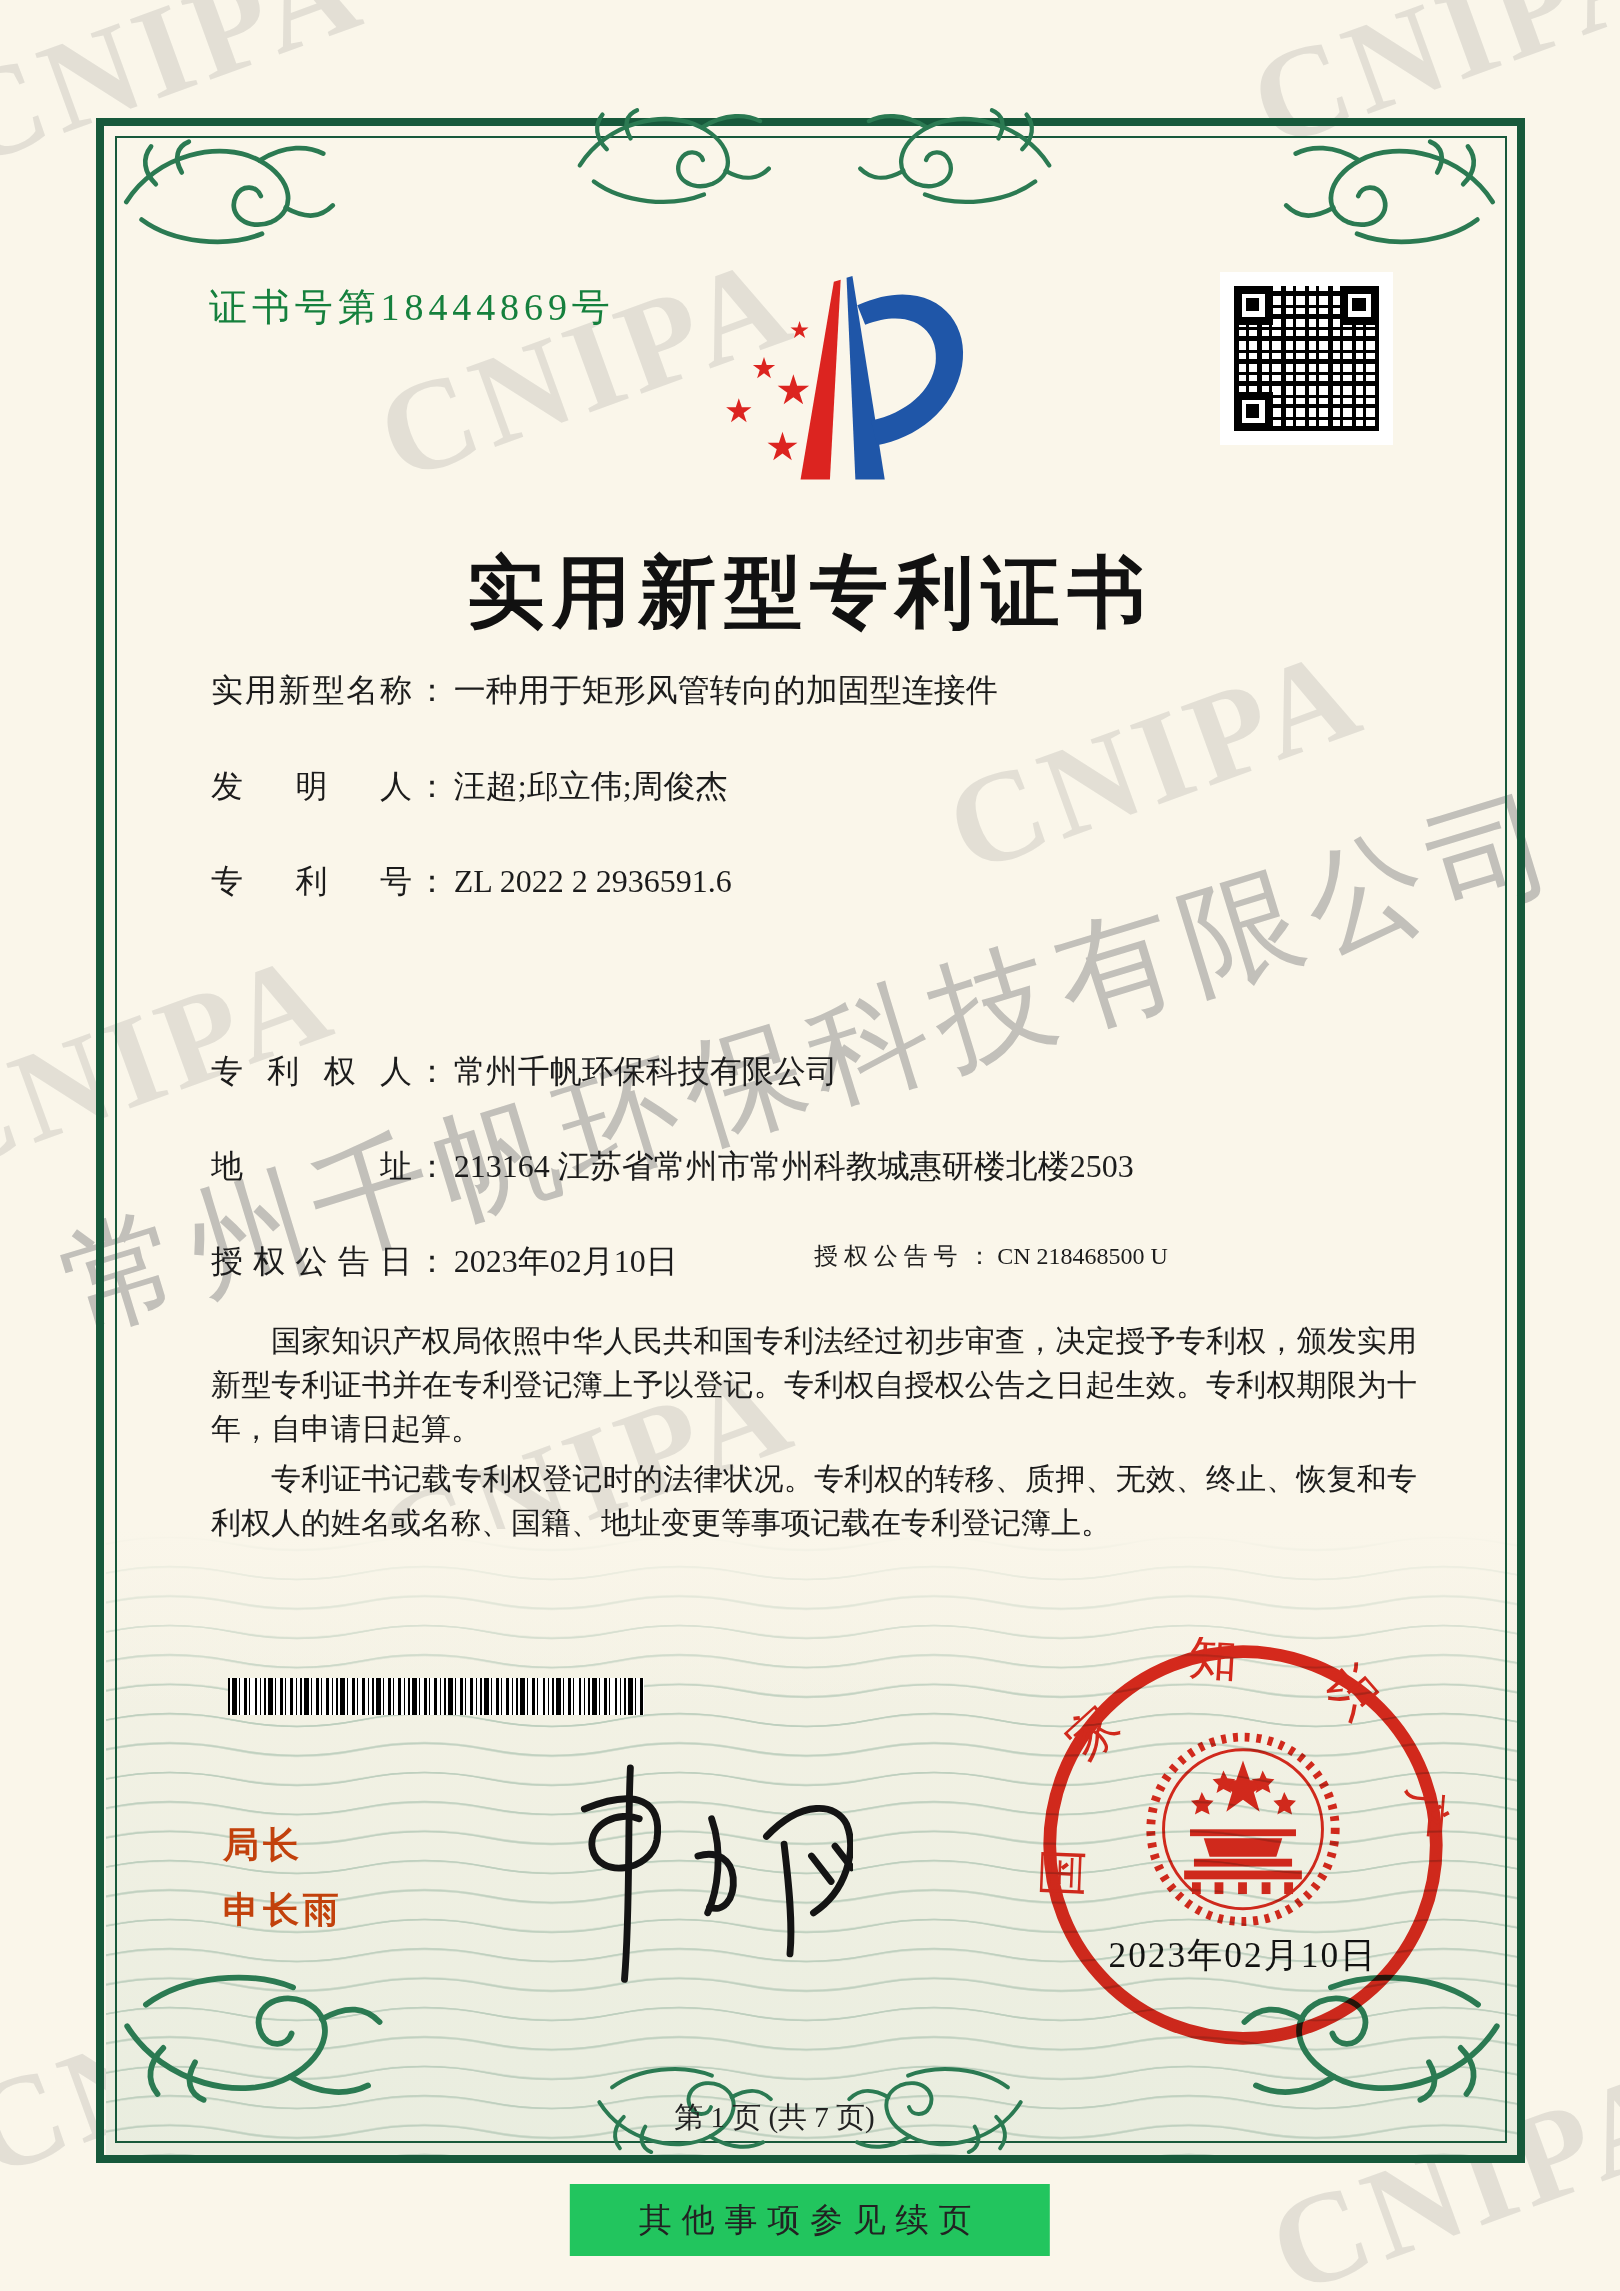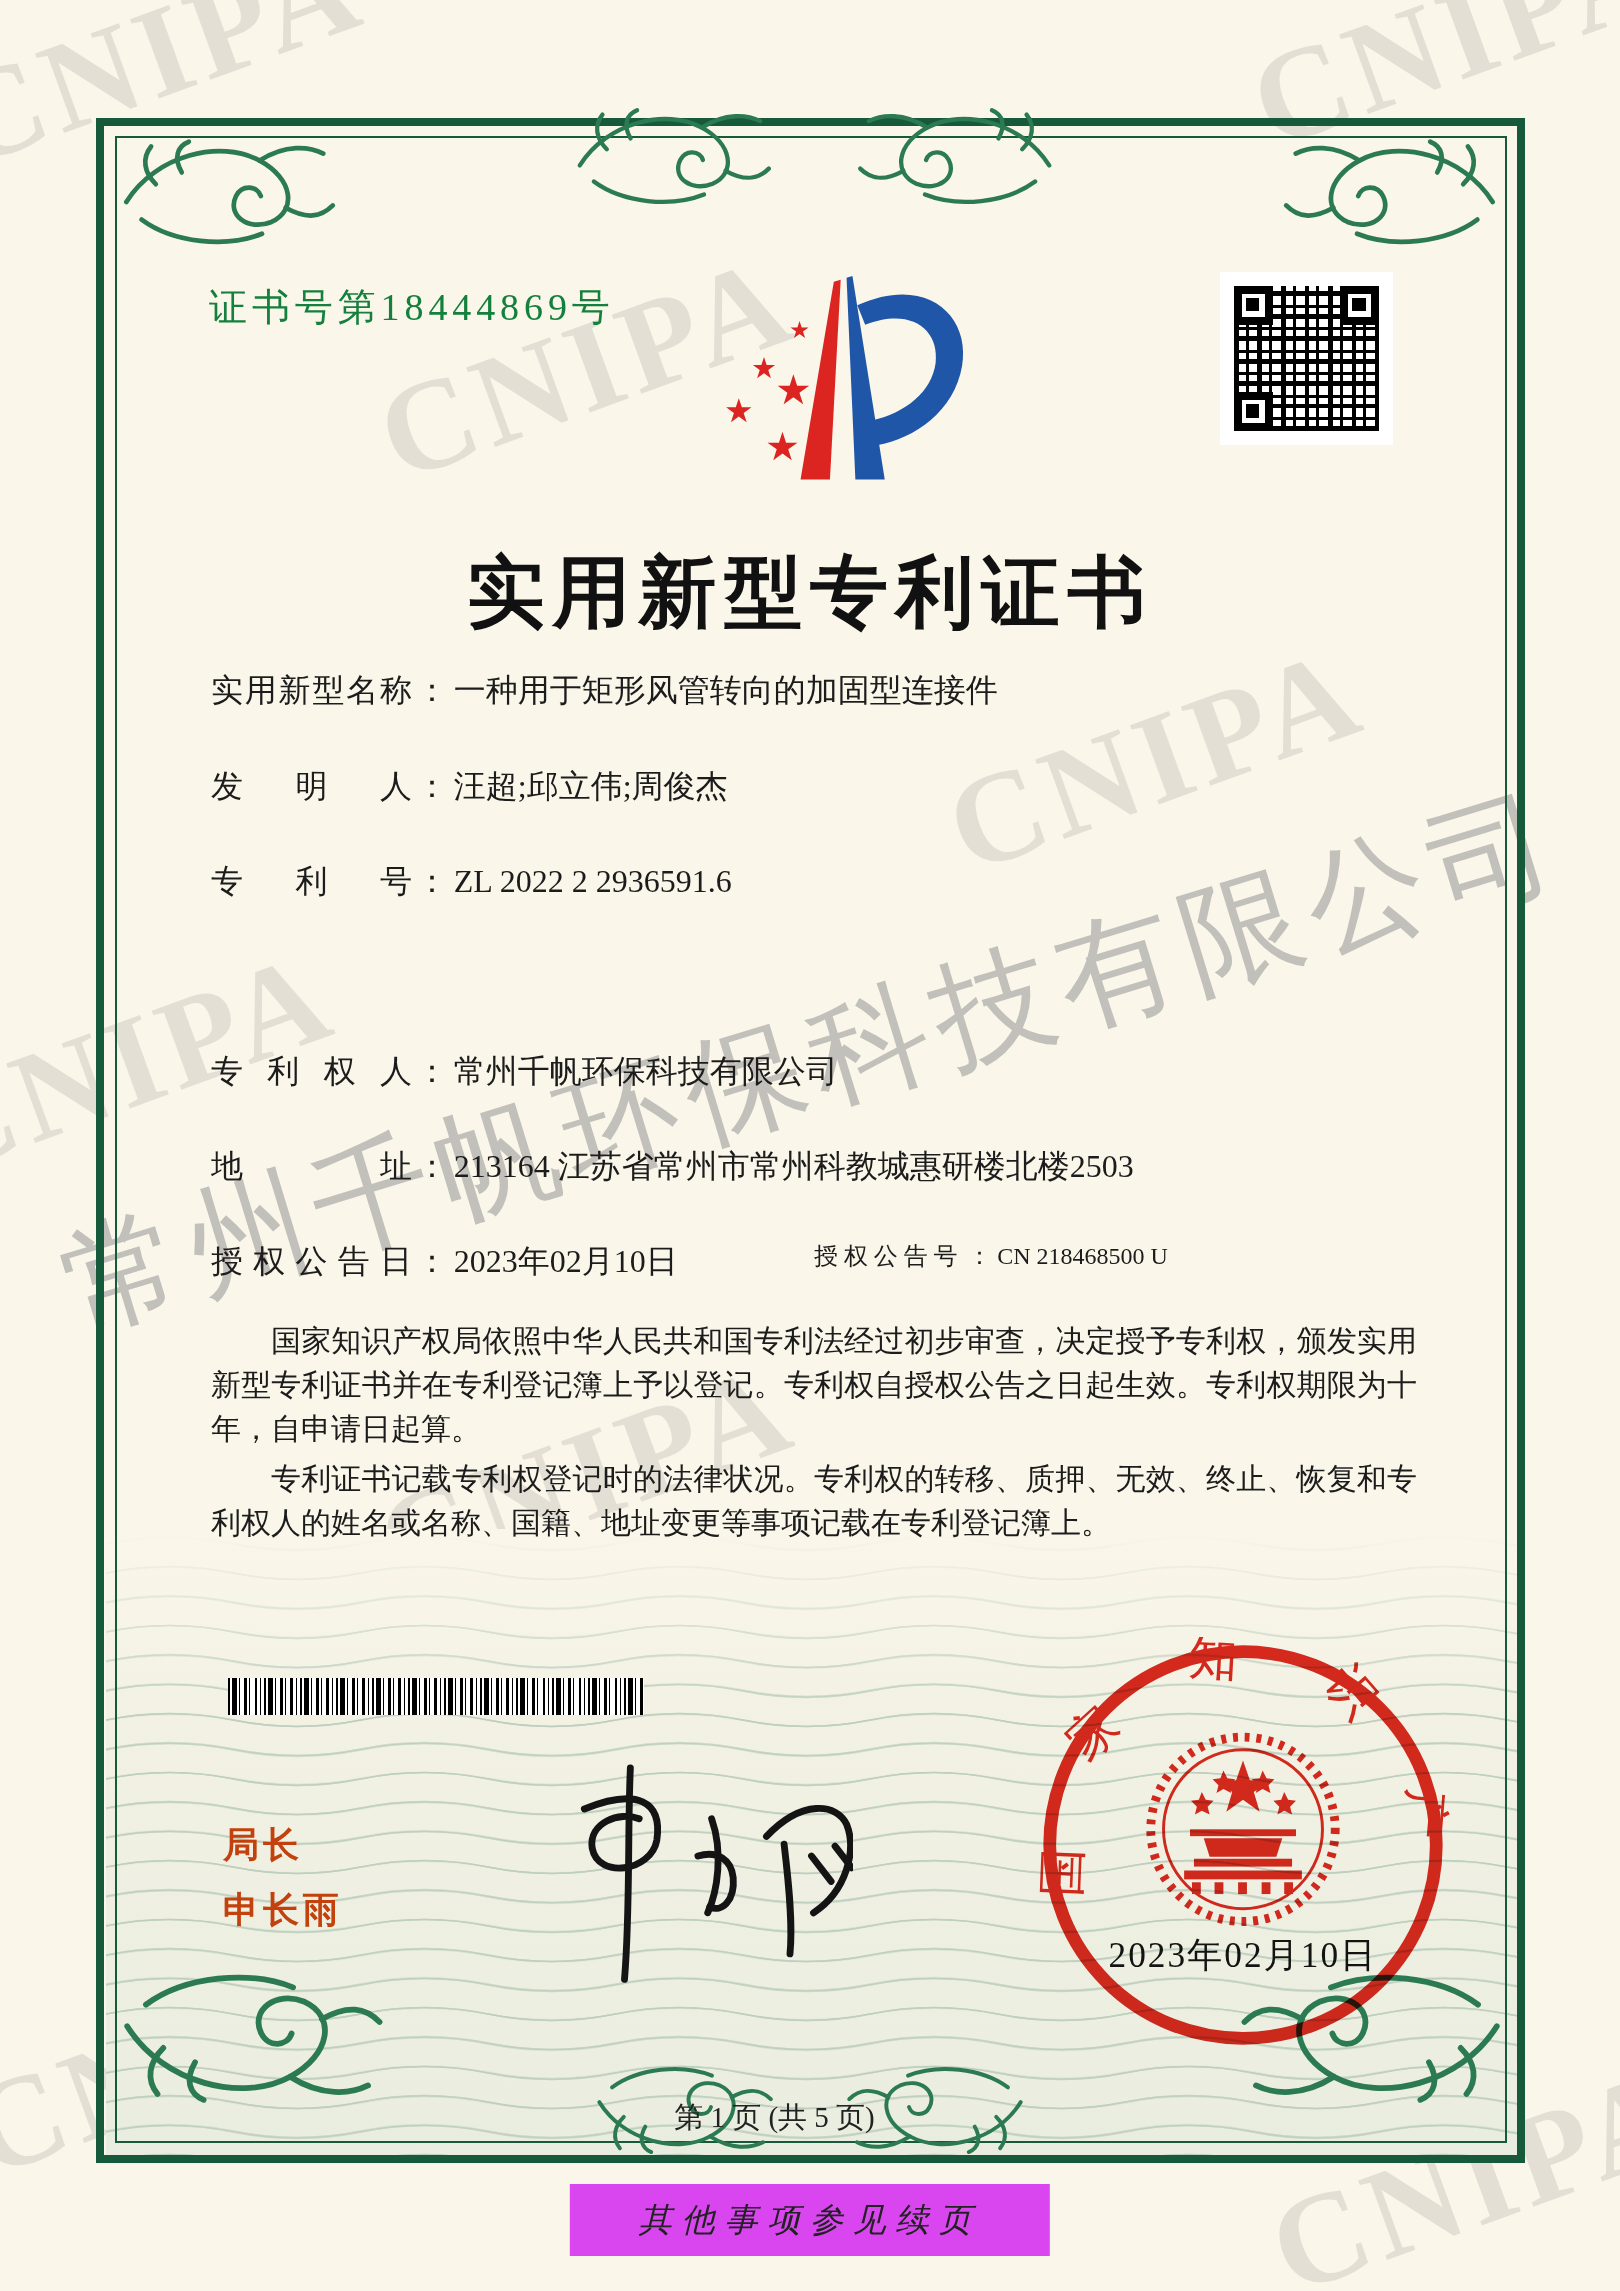--- a/index.html
+++ b/index.html
@@ -61,21 +61,21 @@
   
   .comm{position:absolute;left:223px;font-family:"Liberation Sans",sans-serif;
         font-weight:bold;font-size:36px;color:#c2410c;letter-spacing:3.9px;}
   .signature{position:absolute;left:490px;top:1762px;}
   .seal{position:absolute;left:1035px;top:1637px;mix-blend-mode:multiply;}
 
   
   .page-num{position:absolute;left:0;top:2098px;width:1549px;text-align:center;
             font-size:29px;color:#222;}
   .note-band{position:absolute;left:50%;top:2184px;transform:translateX(-50%);
-             background:#d946ef;padding:13.7px 69px;font-style:italic;}
+             background:#22c55e;padding:13.7px 69px;}
   .note-band span{font-size:33px;letter-spacing:9.8px;color:#222;}
 </style>
 </head>
 <body>
 
 <div class="page">
 
   <div>
     <div class="wm wm-cnipa" style="left:-59px;top:-19.6px">CNIPA</div>
     <div class="wm wm-cnipa" style="left:1245px;top:-39px">CNIPA</div>
@@ -231,19 +231,19 @@
       <rect x="152" y="238" width="120" height="9"></rect>
       <rect x="160" y="250" width="9" height="12"></rect>
         <rect x="183" y="250" width="9" height="12"></rect>
       <rect x="207" y="250" width="9" height="12"></rect>
         <rect x="231" y="250" width="9" height="12"></rect>
       <rect x="254" y="250" width="9" height="12"></rect>
     </g>
     <text x="212" y="336" font-size="36" fill="#141414" text-anchor="middle" letter-spacing="2" font-family="Liberation Serif, serif">2023年02月10日</text>
   </svg>
 
-  <div class="page-num">第 1 页 (共 5 页)</div>
+  <div class="page-num">第 1 页 (共 7 页)</div>
   <div class="note-band">
     <span>其他事项参见续页</span>
   </div>
 
 </div>
 
 
 </body></html>

